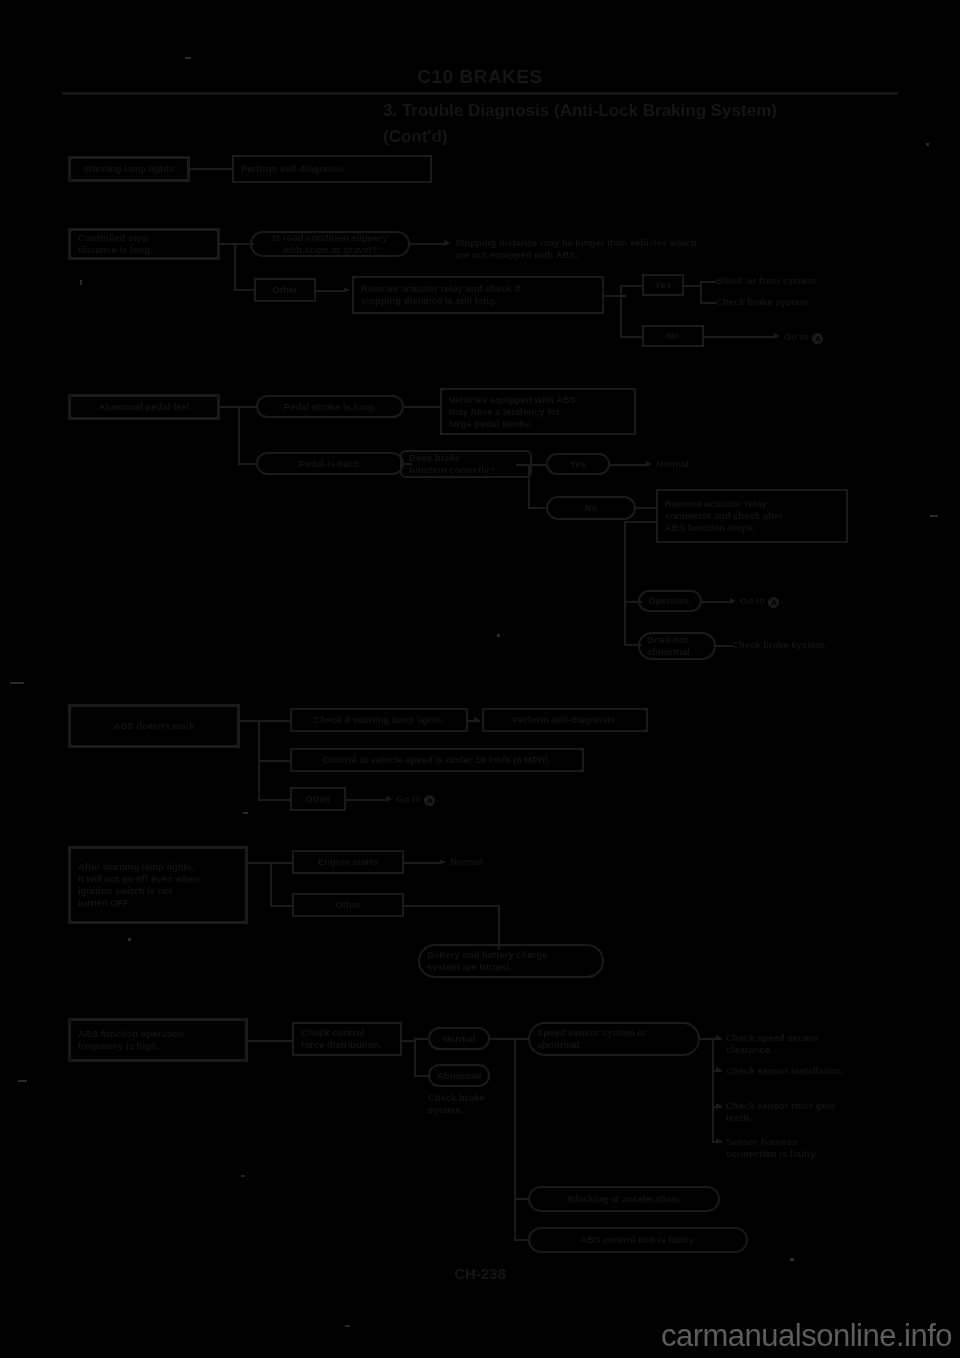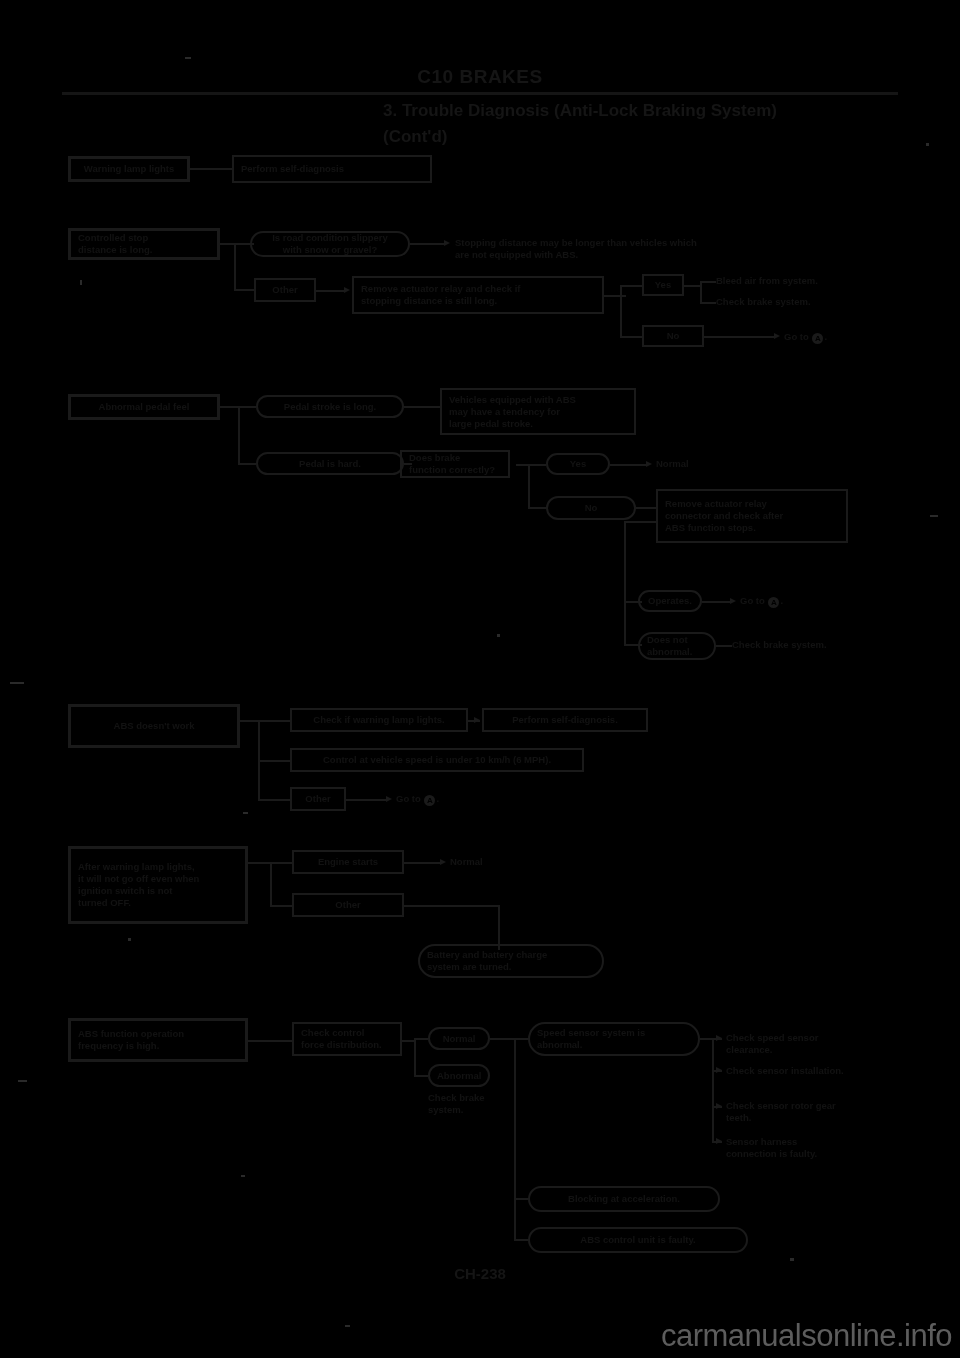--- a/index.html
+++ b/index.html
@@ -233,21 +233,21 @@
   <div class="node" style="left:440px; top:388px; width:196px; height:47px; white-space:pre-line;">
     <span class="txt">Vehicles equipped with ABS
 may have a tendency for
 large pedal stroke.</span>
   </div>
 
   <div class="node round center" style="left:256px; top:452px; width:148px; height:23px;">
     <span class="txt">Pedal is hard.</span>
   </div>
   <div class="ln h" style="left:404px; top:463px; width:8px;"></div>
-  <div class="node" style="left:400px; top:450px; width:110px; height:28px; white-space:pre-line;">
+  <div class="node" style="left:400px; top:450px; width:132px; height:28px; white-space:pre-line;border-radius:6px;">
     <span class="txt">Does brake
 function correctly?</span>
   </div>
 
   <div class="ln h" style="left:516px; top:464px; width:16px;"></div>
   <div class="ln v" style="left:528px; top:464px; height:44px;"></div>
   <div class="ln h" style="left:528px; top:464px; width:18px;"></div>
   <div class="ln h" style="left:528px; top:507px; width:18px;"></div>
 
   <div class="node round center" style="left:546px; top:453px; width:64px; height:22px;">

